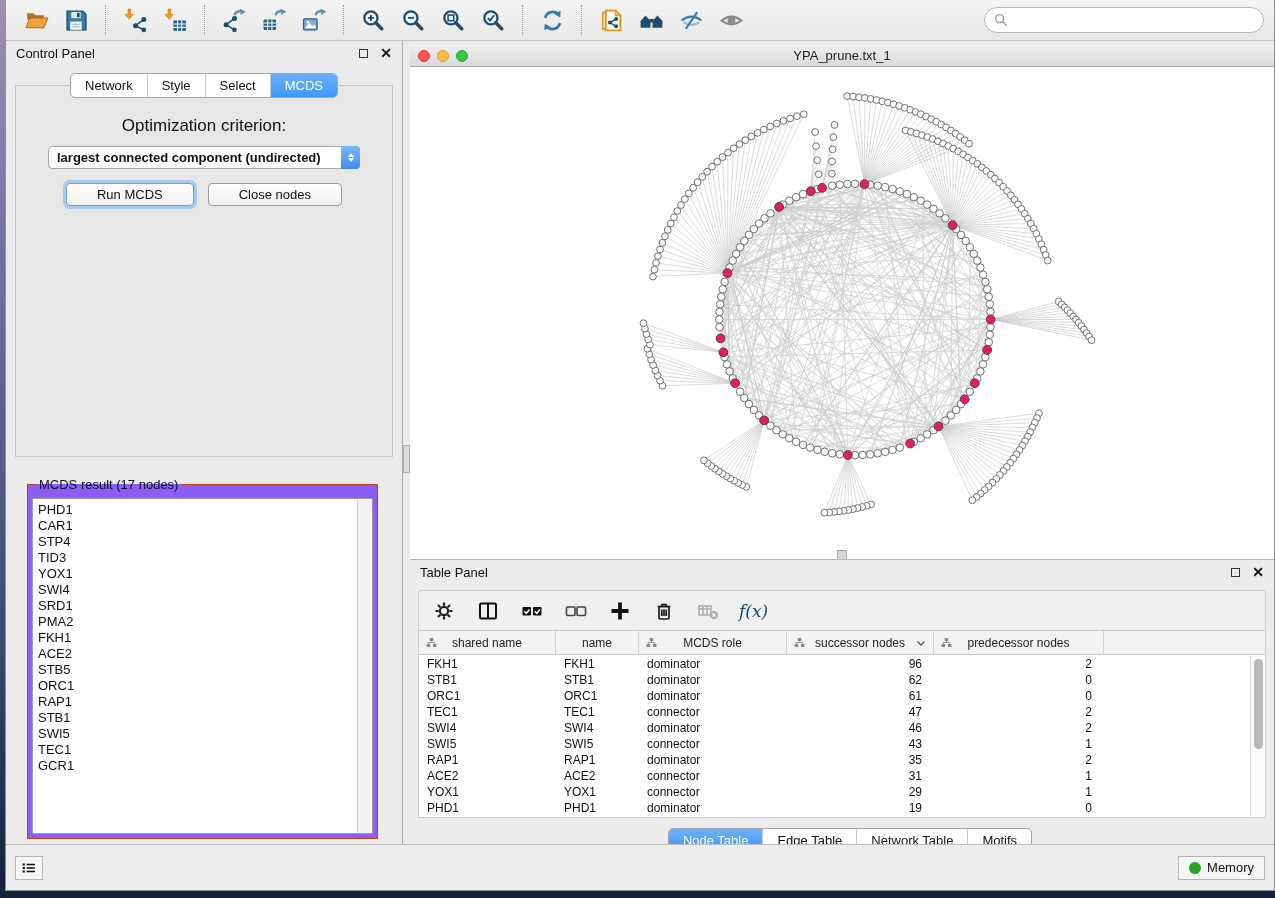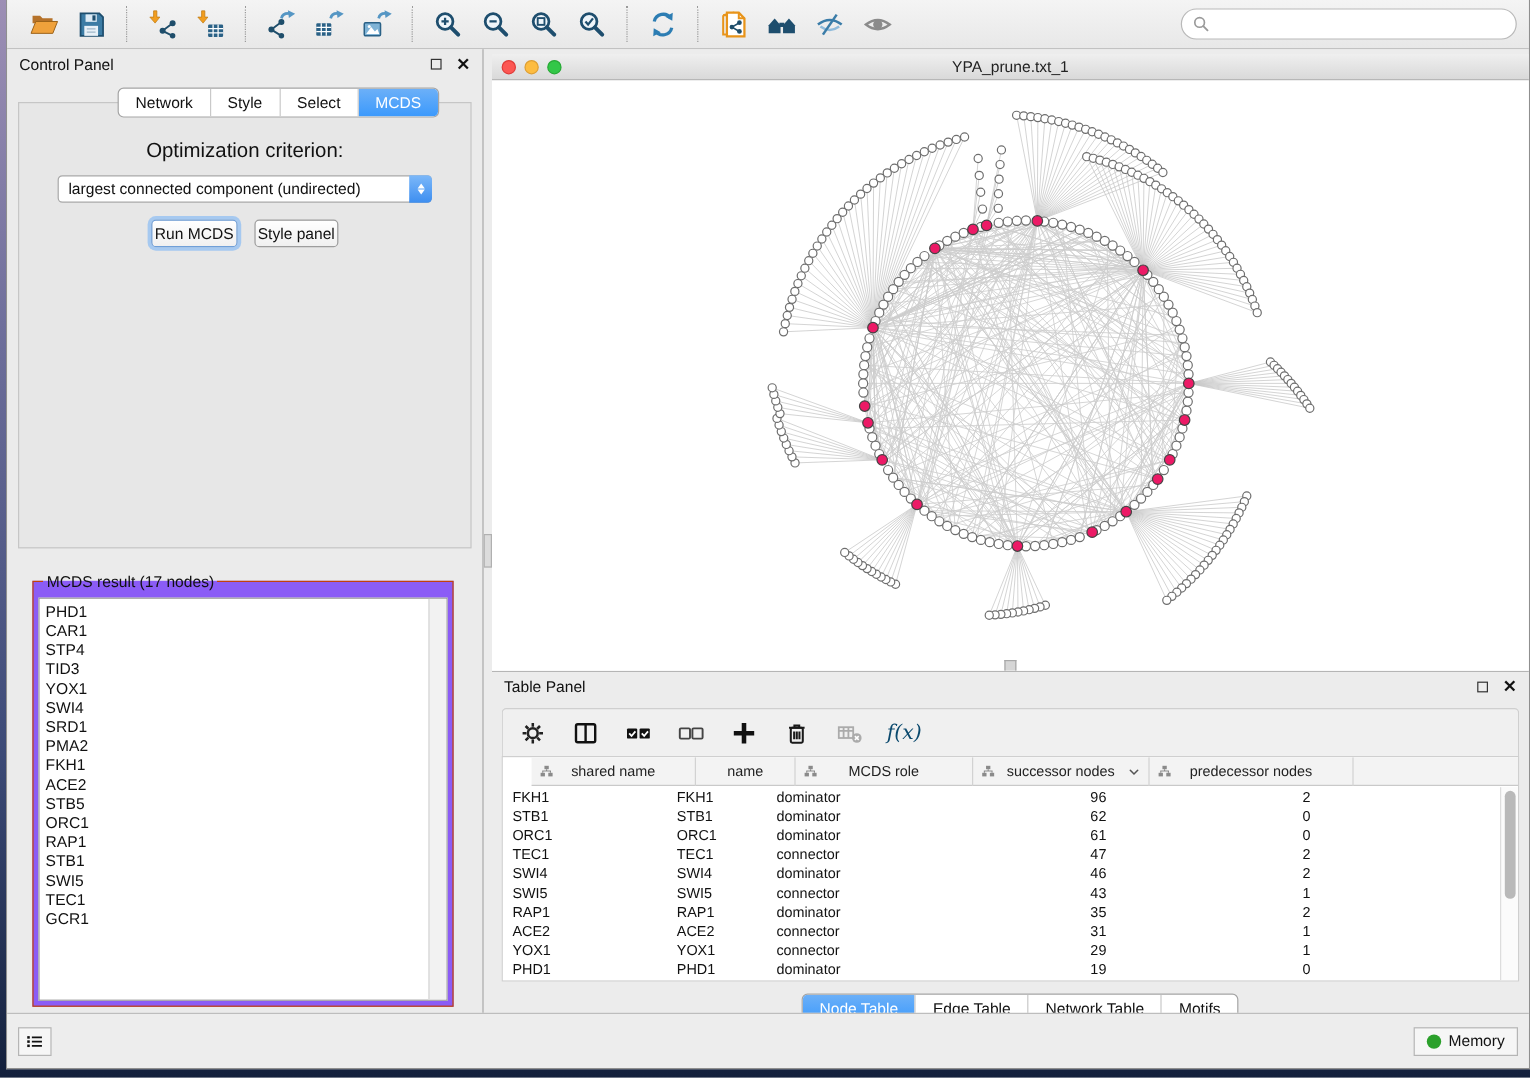--- a/index.html
+++ b/index.html
@@ -21,31 +21,31 @@
   
   .control-panel{width:396px;flex:none;position:relative;background:#ebebeb;}
   .panel-header{height:24px;display:flex;align-items:center;padding:0 10px;font-size:13px;color:#111;}
   .panel-header .ph-title{flex:1;}
   .float-box{width:9px;height:9px;border:1.6px solid #333;display:inline-block;margin-right:12px;cursor:default;}
   .close-x{font-size:14px;font-weight:bold;color:#111;cursor:default;line-height:1;}
   .seg-tabs{display:flex;background:#fff;border:1px solid #a5a5a5;border-radius:5px;overflow:hidden;font-size:13px;}
   .seg-tab{padding:4px 14px;border-left:1px solid #c9c9c9;color:#111;cursor:default;white-space:nowrap;}
   .seg-tab:first-child{border-left:none;}
   .seg-tab.selected{background:linear-gradient(#6cb0f8,#3b99fc);color:#fff;}
-  .cp-tabs{position:absolute;left:50%;top:32px;transform:translateX(-50%);z-index:2;margin-left:28px;}
+  .cp-tabs{position:absolute;left:50%;top:32px;transform:translateX(-50%);z-index:2;}
   .cp-content{position:absolute;left:9px;top:44px;right:9px;height:372px;background:#e7e7e7;border:1px solid #c6c6c6;}
   .opt-label{margin-top:30px;text-align:center;font-size:17px;color:#111;}
   .combo{margin:10px auto 0;width:312px;height:23px;background:#fff;border:1px solid #a8a8a8;border-radius:4px;display:flex;align-items:center;position:relative;font-size:13px;color:#111;}
-  .combo .combo-text{padding-left:8px;flex:1;white-space:nowrap;overflow:hidden;}
+  .combo .combo-text{padding-left:8px;flex:1;white-space:nowrap;overflow:hidden;font-weight:bold;}
   .combo .stepper{width:19px;height:23px;margin:-1px -1px 0 0;border-radius:0 4px 4px 0;background:linear-gradient(#7cb8f9,#3d8ef0);display:flex;flex-direction:column;align-items:center;justify-content:center;gap:1px;flex:none;}
   .combo .stepper i{width:0;height:0;border-left:3.6px solid transparent;border-right:3.6px solid transparent;display:block;}
   .combo .stepper .up{border-bottom:4.6px solid #fff;}
   .combo .stepper .dn{border-top:4.6px solid #fff;}
   .btn-row{display:flex;justify-content:center;gap:14px;margin-top:14px;}
-  .mac-btn{background:linear-gradient(#ffffff,#f0f0f0);border:1px solid #9d9d9d;border-radius:4px;padding:3px 2px;font:13px "Liberation Sans",sans-serif;color:#111;cursor:default;text-align:right;}
+  .mac-btn{background:linear-gradient(#ffffff,#f0f0f0);border:1px solid #9d9d9d;border-radius:4px;padding:3px 30px;font:13px "Liberation Sans",sans-serif;color:#111;cursor:default;text-align:right;}
   .mac-btn.focused{box-shadow:0 0 0 3px #a6c9f0;border-color:#6f9fd8;}
   .mcds-fieldset{position:absolute;left:9px;top:424px;right:12px;bottom:6px;border:1px solid #c2410c;background:#8b5cf6;margin:12px;padding:2px;}
   .mcds-fieldset legend{font-size:13px;color:#111;padding:0 3px;margin-left:6px;}
   .result-wrap{position:absolute;left:4px;top:6px;right:4px;bottom:4px;background:#fff;border:1px solid #9c9c9c;overflow:hidden;}
   .result-list{position:absolute;left:0;top:0;right:15px;bottom:0;padding:3px 0 0 5px;}
   .result-item{font-size:13px;color:#111;height:16px;line-height:16px;}
   .result-scroll{position:absolute;right:0;top:0;bottom:0;width:15px;background:#f2f2f2;border-left:1px solid #d5d5d5;}
   
   .v-splitter{width:8px;flex:none;background:#ececec;border-left:1px solid #a9a9a9;position:relative;cursor:col-resize;}
   .v-splitter .vs-handle{position:absolute;left:0;top:404px;width:7px;height:28px;background:#dcdcdc;border:1px solid #b0b0b0;}
@@ -60,21 +60,21 @@
   .net-title{position:absolute;left:0;right:0;text-align:center;font-size:13px;color:#222;pointer-events:none;}
   .net-canvas{flex:1;background:#fff;position:relative;overflow:hidden;}
   .net-canvas svg{position:absolute;inset:0;width:100%;height:100%;}
   .collapse-handle{position:absolute;left:50%;bottom:0;transform:translateX(-50%);width:10px;height:9px;background:#d6d6d6;border:1px solid #a8a8a8;border-bottom:none;}
   
   .table-panel{flex:1;position:relative;background:#ececec;min-height:0;}
   .tp-toolbar{position:absolute;left:8px;right:8px;top:30px;height:40px;background:#f0f0f0;border:1px solid #cfcfcf;border-bottom:none;border-radius:4px 4px 0 0;display:flex;align-items:center;padding:0 12px;gap:18px;}
   .tp-tb{width:26px;height:26px;display:flex;align-items:center;justify-content:center;background:transparent;border:none;padding:0;cursor:default;}
   .tp-tb svg{width:22px;height:22px;}
   .fx-label{font:italic 17px "DejaVu Serif",serif;color:#0c4a6e;}
-  .tp-table{position:absolute;left:8px;right:8px;top:70px;height:188px;background:#fff;border:1px solid #cfcfcf;overflow:hidden;padding-left:24px;}
+  .tp-table{position:absolute;left:8px;right:8px;top:70px;height:188px;background:#fff;border:1px solid #cfcfcf;overflow:hidden;}
   .tp-grid{display:grid;grid-template-columns:137px 83px 148px 147px 170px 1fr;}
   .tp-header{background:#f3f3f3;border-bottom:1px solid #c9c9c9;height:24px;}
   .th{position:relative;display:flex;align-items:center;justify-content:center;font-size:12px;color:#222;border-right:1px solid #d2d2d2;height:24px;}
   .th .oc{position:absolute;left:7px;top:7px;}
   .th .sort{position:absolute;right:8px;top:10px;}
   .tp-body{position:absolute;left:0;right:15px;top:25px;bottom:0;}
   .tp-row{height:16px;font-size:12px;color:#111;}
   .tp-row > div{padding:0 8px;line-height:16px;overflow:hidden;white-space:nowrap;}
   .cell-num{text-align:right;padding-right:12px !important;}
   .tp-scroll{position:absolute;right:0;top:25px;bottom:0;width:15px;background:#fbfbfb;border-left:1px solid #ddd;}
@@ -255,21 +255,21 @@
         <div class="opt-label">Optimization criterion:</div>
         <div class="combo">
           <span class="combo-text">largest connected component (undirected)</span>
           <span class="stepper">
               <i class="up"></i>
               <i class="dn"></i>
             </span>
         </div>
         <div class="btn-row">
           <button class="mac-btn focused">Run MCDS</button>
-          <button class="mac-btn">Style panel</button>
+          <button class="mac-btn">Close nodes</button>
         </div>
       </div>
       <fieldset class="mcds-fieldset">
         <legend>MCDS result (17 nodes)</legend>
         <div class="result-wrap">
           <div class="result-list" id="mcds-list">
               <div class="result-item">PHD1</div>
               <div class="result-item">CAR1</div>
               <div class="result-item">STP4</div>
               <div class="result-item">TID3</div>

